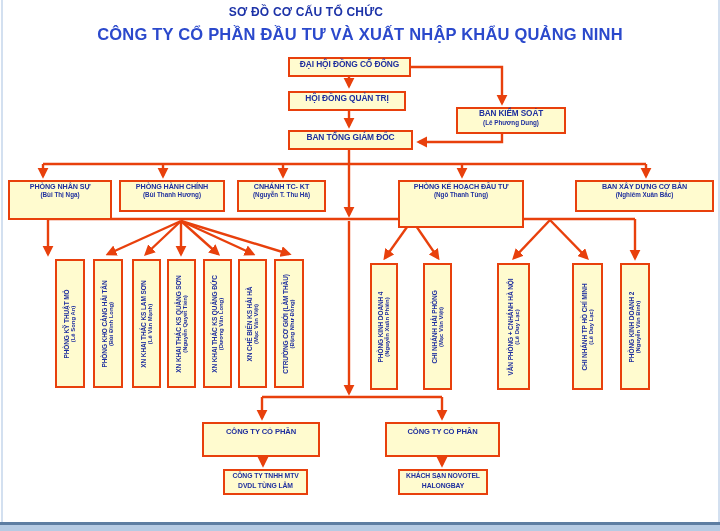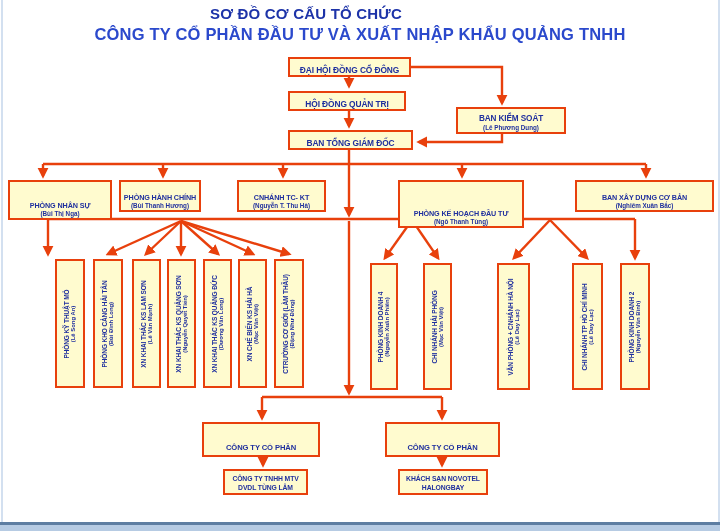--- a/index.html
+++ b/index.html
@@ -4,27 +4,27 @@
 <style>
   html,body{margin:0;padding:0}
   body{width:720px;height:531px;position:relative;overflow:hidden;background:#ffffff;
        font-family:"Liberation Sans",sans-serif;}
   .edge-left{position:absolute;left:1px;top:0;width:2px;height:531px;background:#d3e0f0}
   .edge-right{position:absolute;right:0;top:0;width:2px;height:531px;background:#d3e0f0}
   .bottom-line{position:absolute;left:0;top:522px;width:720px;height:3px;background:#5e7ea2}
   .bottom-strip{position:absolute;left:0;top:525px;width:720px;height:6px;background:#b6cbe3}
 
   .title1{position:absolute;left:0;top:5px;width:612px;text-align:center;
-          font-size:15px;font-weight:bold;color:#1d33a8;letter-spacing:.2px}
+          font-size:12px;font-weight:bold;color:#1d33a8;letter-spacing:.2px}
   .title2{position:absolute;left:0;top:25px;width:720px;text-align:center;
           font-size:16.5px;font-weight:bold;color:#2b49cc;letter-spacing:.2px}
 
   .box{position:absolute;box-sizing:border-box;background:#fffbcf;border:2.5px solid #e8400c;
        color:#1f2f9e;font-weight:bold;text-align:center;
-       display:flex;flex-direction:column;justify-content:flex-end;line-height:1.25}
+       display:flex;flex-direction:column;justify-content:flex-start;line-height:1.25}
   .bt{font-size:8.2px;letter-spacing:-.1px}
   .bts{font-size:7.2px;letter-spacing:-.1px}
   .bn{font-size:6.3px}
   .wide .bt{font-size:8.4px}
   .co{line-height:2.0}
   .co .bts{font-size:7.6px}
   .co2 .bts{font-size:6.8px;line-height:1.4}
 
   .vb{position:absolute;box-sizing:border-box;background:#fffbcf;border:2.5px solid #e8400c}
   .vtext{position:absolute;left:50%;top:50%;width:124px;
@@ -37,21 +37,21 @@
 </style>
 </head>
 <body>
 
 <div class="edge-left"></div>
 <div class="edge-right"></div>
 <div class="bottom-line"></div>
 <div class="bottom-strip"></div>
 
 <div class="title1">SƠ ĐỒ CƠ CẤU TỔ CHỨC</div>
-<div class="title2">CÔNG TY CỔ PHẦN ĐẦU TƯ VÀ XUẤT NHẬP KHẨU QUẢNG TNHH</div>
+<div class="title2">CÔNG TY CỔ PHẦN ĐẦU TƯ VÀ XUẤT NHẬP KHẨU QUẢNG NINH</div>
 
 <svg class="conn" width="720" height="531" viewBox="0 0 720 531">
   <defs>
     <marker id="ah" viewBox="0 0 10 10" refX="7.5" refY="5" markerWidth="4.6" markerHeight="4.6" orient="auto-start-reverse">
       <path d="M0,0 L10,5 L0,10 z" fill="#e8400c"></path>
     </marker>
   </defs>
   <g stroke="#e8400c" stroke-width="2.4" fill="none">
     <line x1="349" y1="77" x2="349" y2="86" marker-end="url(#ah)"></line>
     <polyline points="411,67 502,67 502,103" marker-end="url(#ah)"></polyline>
@@ -97,21 +97,21 @@
   <div class="bn">(Lê Phương Dung)</div>
 </div>
 <div class="box wide" style="left:288px;top:130px;width:125px;height:20px">
   <div class="bt">BAN TỔNG GIÁM ĐỐC</div>
 </div>
 
 <div class="box" style="left:8px;top:180px;width:104px;height:40px">
   <div class="bts">PHÒNG NHÂN SỰ</div>
   <div class="bn">(Bùi Thị Nga)</div>
 </div>
-<div class="box" style="left:119px;top:180px;width:82px;height:32px">
+<div class="box" style="left:119px;top:180px;width:106px;height:32px">
   <div class="bts">PHÒNG HÀNH CHÍNH</div>
   <div class="bn">(Bùi Thanh Hương)</div>
 </div>
 <div class="box" style="left:237px;top:180px;width:89px;height:32px">
   <div class="bts">CNHÁNH TC- KT</div>
   <div class="bn">(Nguyễn T. Thu Hà)</div>
 </div>
 <div class="box" style="left:398px;top:180px;width:126px;height:48px">
   <div class="bts">PHÒNG KẾ HOẠCH ĐẦU TƯ</div>
   <div class="bn">(Ngô Thanh Tùng)</div>

